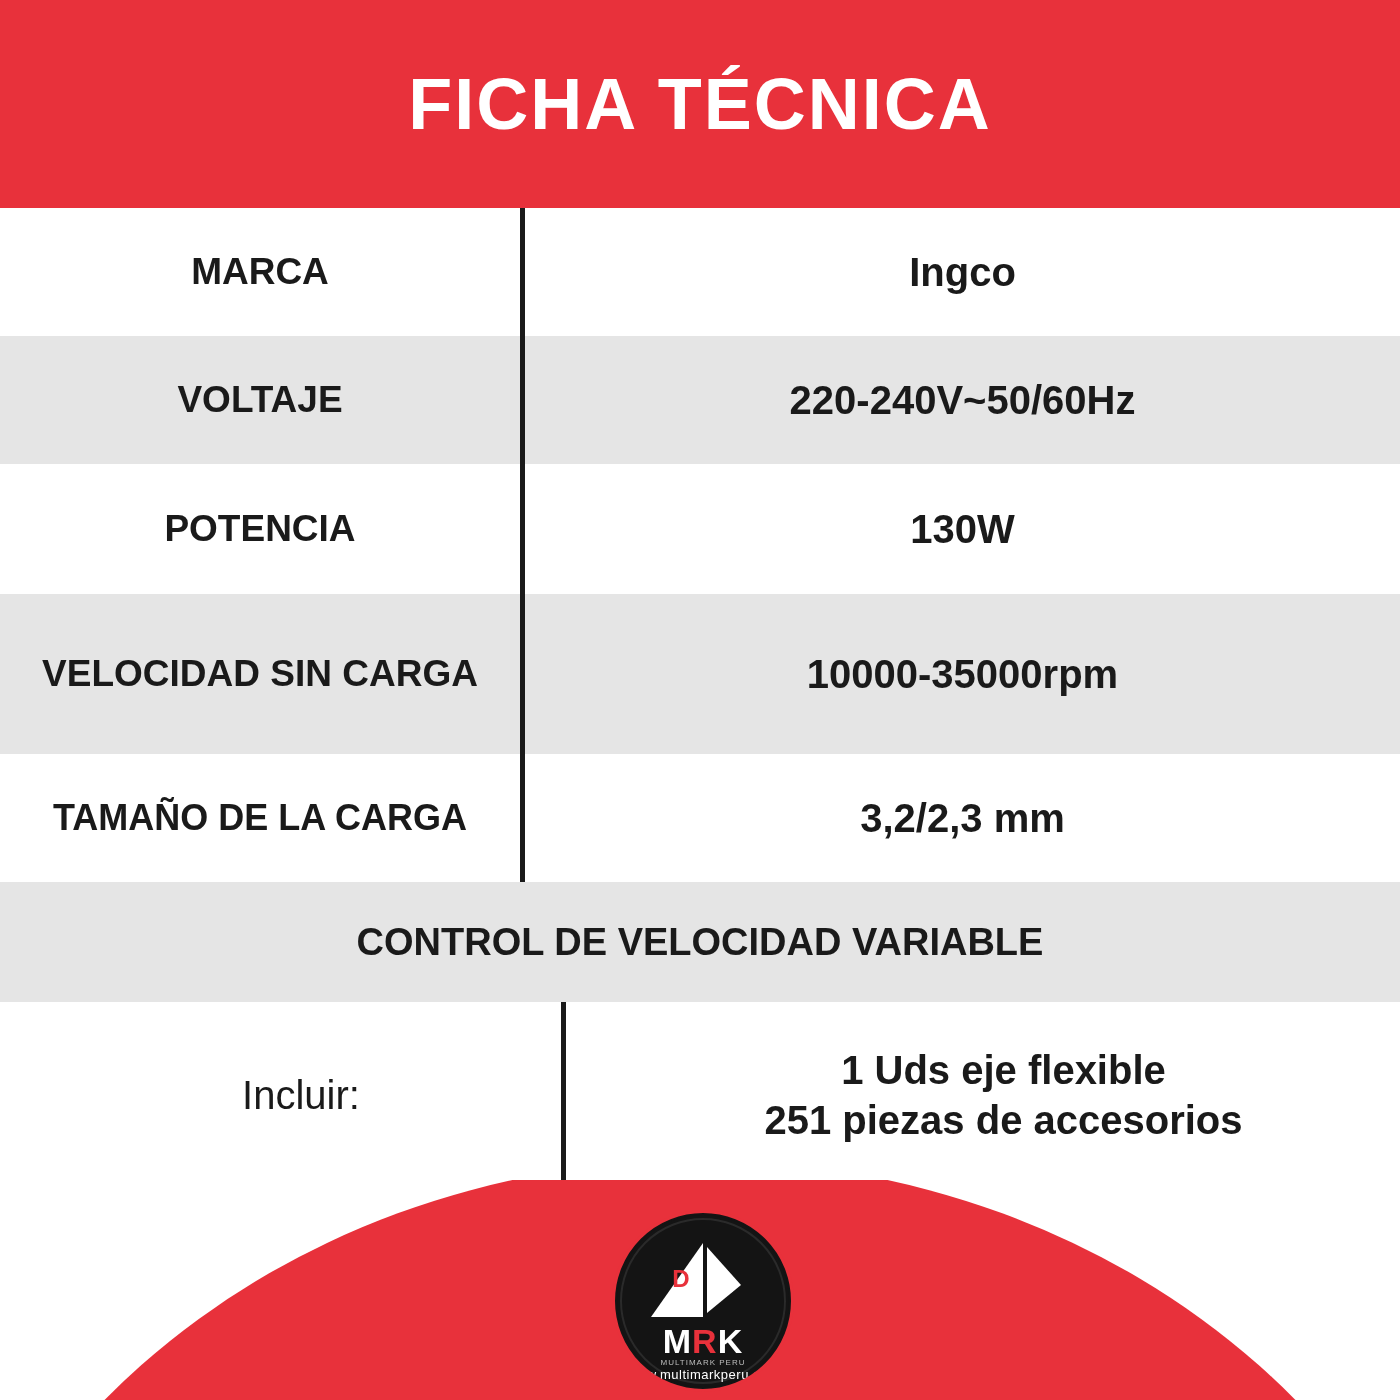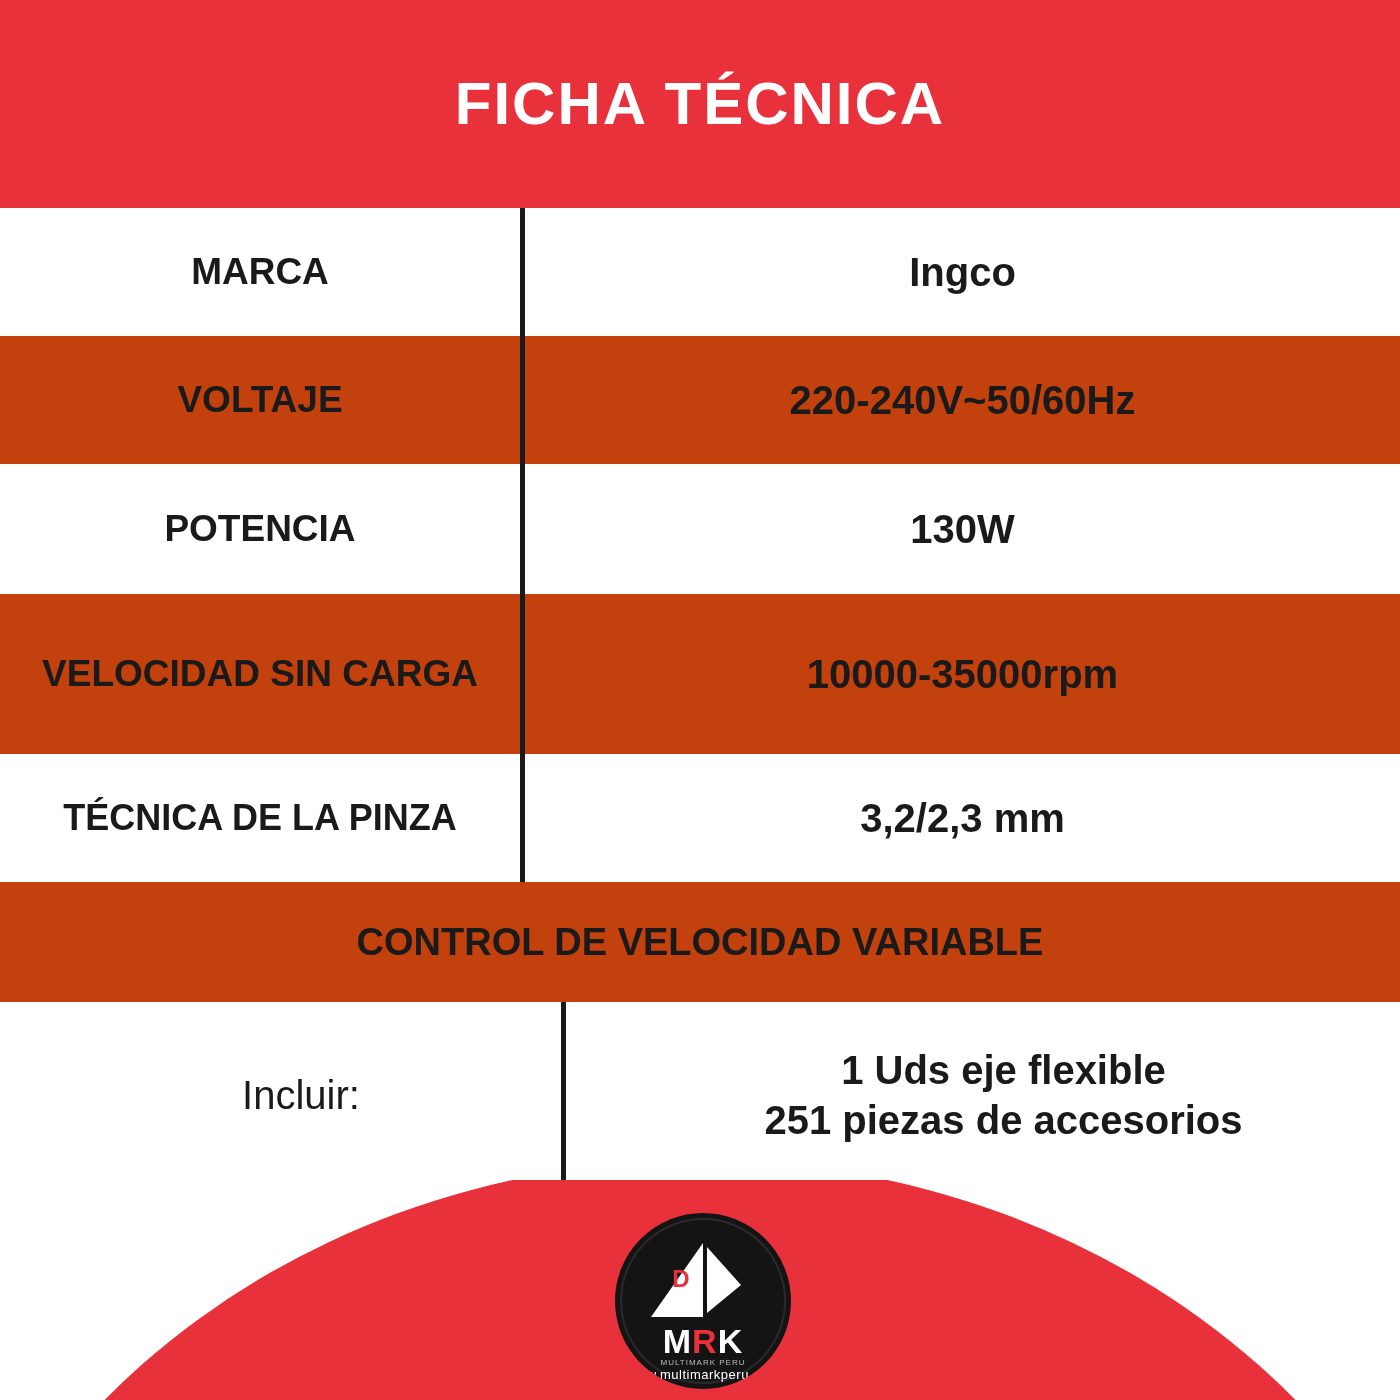--- a/index.html
+++ b/index.html
@@ -28,21 +28,21 @@
     left: 0;
     width: 1400px;
     height: 208px;
     background: #e8313b;
     display: flex;
     align-items: center;
     justify-content: center;
   }
   .header-title {
     color: #ffffff;
-    font-size: 60px;
+    font-size: 72px;
     font-weight: bold;
     letter-spacing: 2px;
     line-height: 1;
     text-align: center;
     font-family: "Liberation Sans", sans-serif;
   }
 
   
   .table {
     position: absolute;
@@ -50,21 +50,21 @@
     left: 0;
     width: 1400px;
   }
   .row {
     display: flex;
     width: 1400px;
     box-sizing: border-box;
     align-items: stretch;
   }
   .row.white { background: #ffffff; }
-  .row.grey  { background: #c2410c; }
+  .row.grey  { background: #e5e5e5; }
 
   .cell-label {
     width: 520px;
     box-sizing: border-box;
     display: flex;
     align-items: center;
     justify-content: center;
     text-align: center;
     padding: 16px 14px;
     font-weight: bold;
@@ -207,21 +207,21 @@
       <div class="cell-value">130W</div>
     </div>
 
     <div class="row grey h-veloc">
       <div class="cell-label">VELOCIDAD SIN CARGA</div>
       <div class="divider-col"></div>
       <div class="cell-value">10000-35000rpm</div>
     </div>
 
     <div class="row white h-pinza">
-      <div class="cell-label thin">TÉCNICA DE LA PINZA</div>
+      <div class="cell-label thin">TAMAÑO DE LA CARGA</div>
       <div class="divider-col"></div>
       <div class="cell-value">3,2/2,3 mm</div>
     </div>
 
     <div class="row grey h-control">
       <div class="row-full">CONTROL DE VELOCIDAD VARIABLE</div>
     </div>
 
     <div class="row white h-incluir">
       <div class="cell-label incluir">Incluir:</div>

